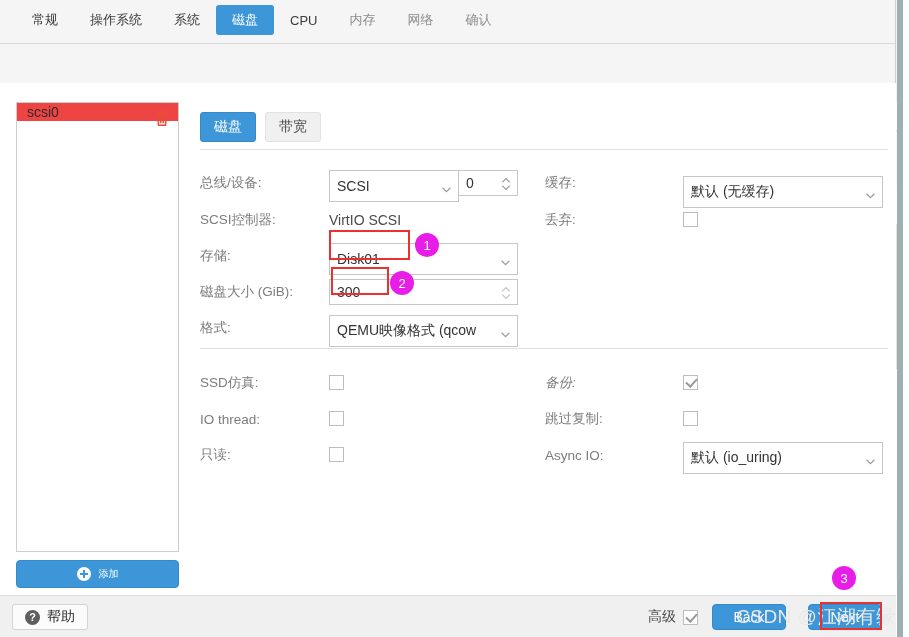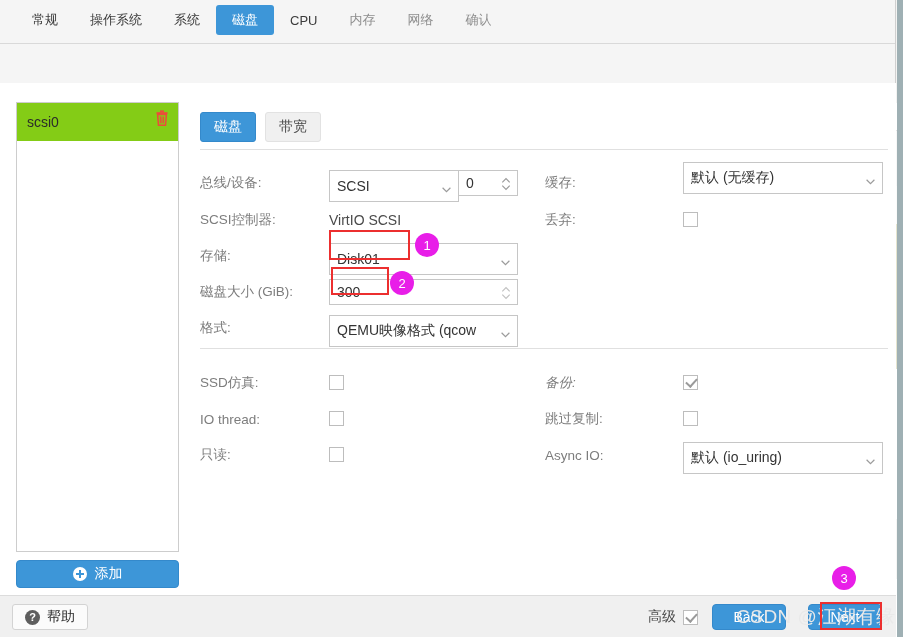--- a/index.html
+++ b/index.html
@@ -85,40 +85,40 @@
   }
 
   .left-panel {
     position: absolute; left: 16px; top: 19px;
     width: 163px; height: 450px;
     background: #ffffff;
     border: 1px solid #cdcdcd;
   }
   .disk-item {
     position: relative;
-    height: 38px;
-    background: #84cc16;
+    height: 18px;
+    background: #ef4444;
     display: flex; align-items: center;
     padding: 0 0 0 10px;
     cursor: pointer;
   }
   .disk-item-label { font-size: 14px; color: #2b2b2b; }
   .trash-icon {
     position: absolute; right: 9px; top: 7px;
     width: 14px; height: 16px; cursor: pointer;
   }
 
   .add-btn {
     position: absolute; left: 16px; top: 477px;
     width: 163px; height: 28px;
     background: #3d96d8;
     border: 1px solid #3489cb;
     border-radius: 4px;
     color: #ffffff;
-    font-size: 14px;
+    font-size: 10px;
     display: flex; align-items: center; justify-content: center;
     gap: 8px;
     cursor: pointer;
   }
   .plus-circle {
     width: 14px; height: 14px; border-radius: 50%;
     background: #ffffff; position: relative;
   }
   .plus-circle::before, .plus-circle::after {
     content: ""; position: absolute; background: #3d96d8;
@@ -415,21 +415,21 @@
         <span class="chev">
           <svg width="9" height="6" viewBox="0 0 9 6">
               <path d="M0.6 0.8 L4.5 4.6 L8.4 0.8" fill="none" stroke="#9b9b9b" stroke-width="1.2"></path>
             </svg>
         </span>
       </div>
 
       <div class="form-row" style="left:349px; top:87px;">
         <span class="flabel">缓存:</span>
       </div>
-      <div class="select" style="position:absolute; left:487px; top:79px; width:200px;">
+      <div class="select" style="position:absolute; left:487px; top:93px; width:200px;">
         <span>默认 (无缓存)</span>
         <span class="chev">
           <svg width="9" height="6" viewBox="0 0 9 6">
               <path d="M0.6 0.8 L4.5 4.6 L8.4 0.8" fill="none" stroke="#9b9b9b" stroke-width="1.2"></path>
             </svg>
         </span>
       </div>
 
       <div class="form-row" style="left:349px; top:124px;">
         <span class="flabel">丢弃:</span>

